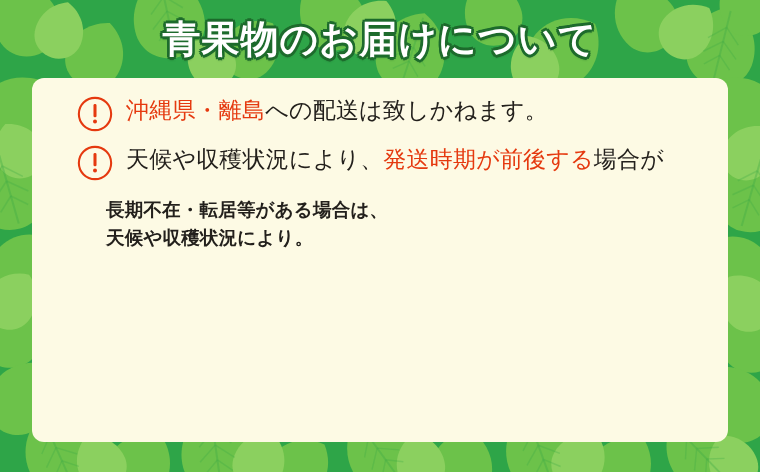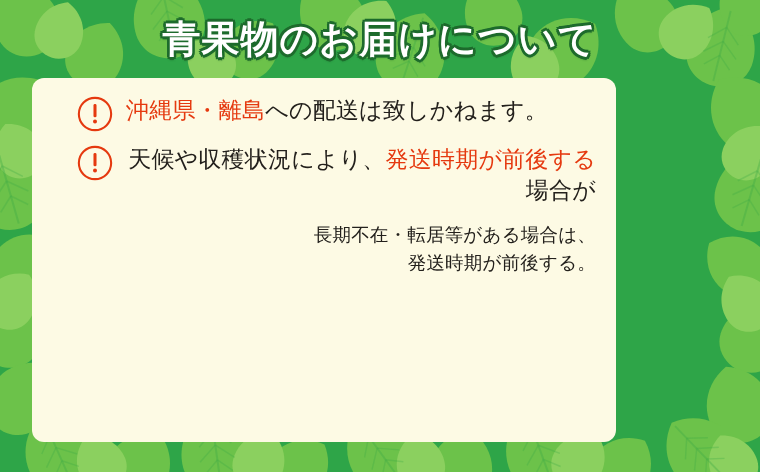--- a/index.html
+++ b/index.html
@@ -59,28 +59,27 @@
       -2.6px 0 0 #1d6b2c, 2.6px 0 0 #1d6b2c,
        0 -2.6px 0 #1d6b2c, 0 2.6px 0 #1d6b2c,
        0 3px 2px rgba(20,80,35,.55);
   }
 
   
   #panel {
     position: absolute;
     left: 32px;
     top: 78px;
-    width: 584px;
+    width: 696px;
     height: 364px;
     background: #fdfae4;
     border-radius: 12px;
     z-index: 2;
     box-sizing: border-box;
     padding: 16px 20px 0 20px;
-    text-align: right;
   }
 
   
   .bullet {
     display: flex;
     align-items: flex-start;
     margin-bottom: 10px;
   }
   .bullet:nth-child(2) { margin-bottom: 8px; margin-top: 9px; }
 
@@ -101,20 +100,21 @@
   }
   .em-red { color: #e5390f; }
 
   
   #footnote {
     margin: 14px 0 8px 54px;
     font-size: 18.5px;
     line-height: 1.52;
     color: #23201c;
     letter-spacing: 0.2px;
+    font-weight: bold;
   }
   #footnote .ln { display: block; white-space: nowrap; }
   .tel-icon { font-family: "DejaVu Sans", sans-serif; }
 </style>
 </head>
 <body>
 
 <div id="banner">
 
   <div id="leaf-bg">
@@ -227,17 +227,17 @@
         </svg>
       </span>
       <span class="bullet-text">
         <span>天候や収穫状況により、</span><span class="em-red">発送時期が前後する</span><span>場合が</span><br>
       </span>
     </div>
 
 
     <div id="footnote">
       <span class="ln">長期不在・転居等がある場合は、</span>
-      <span class="ln">発送時期が前後する。</span>
+      <span class="ln">天候や収穫状況により。</span>
     </div>
 
   </div>
 </div>
 
 </body></html>

